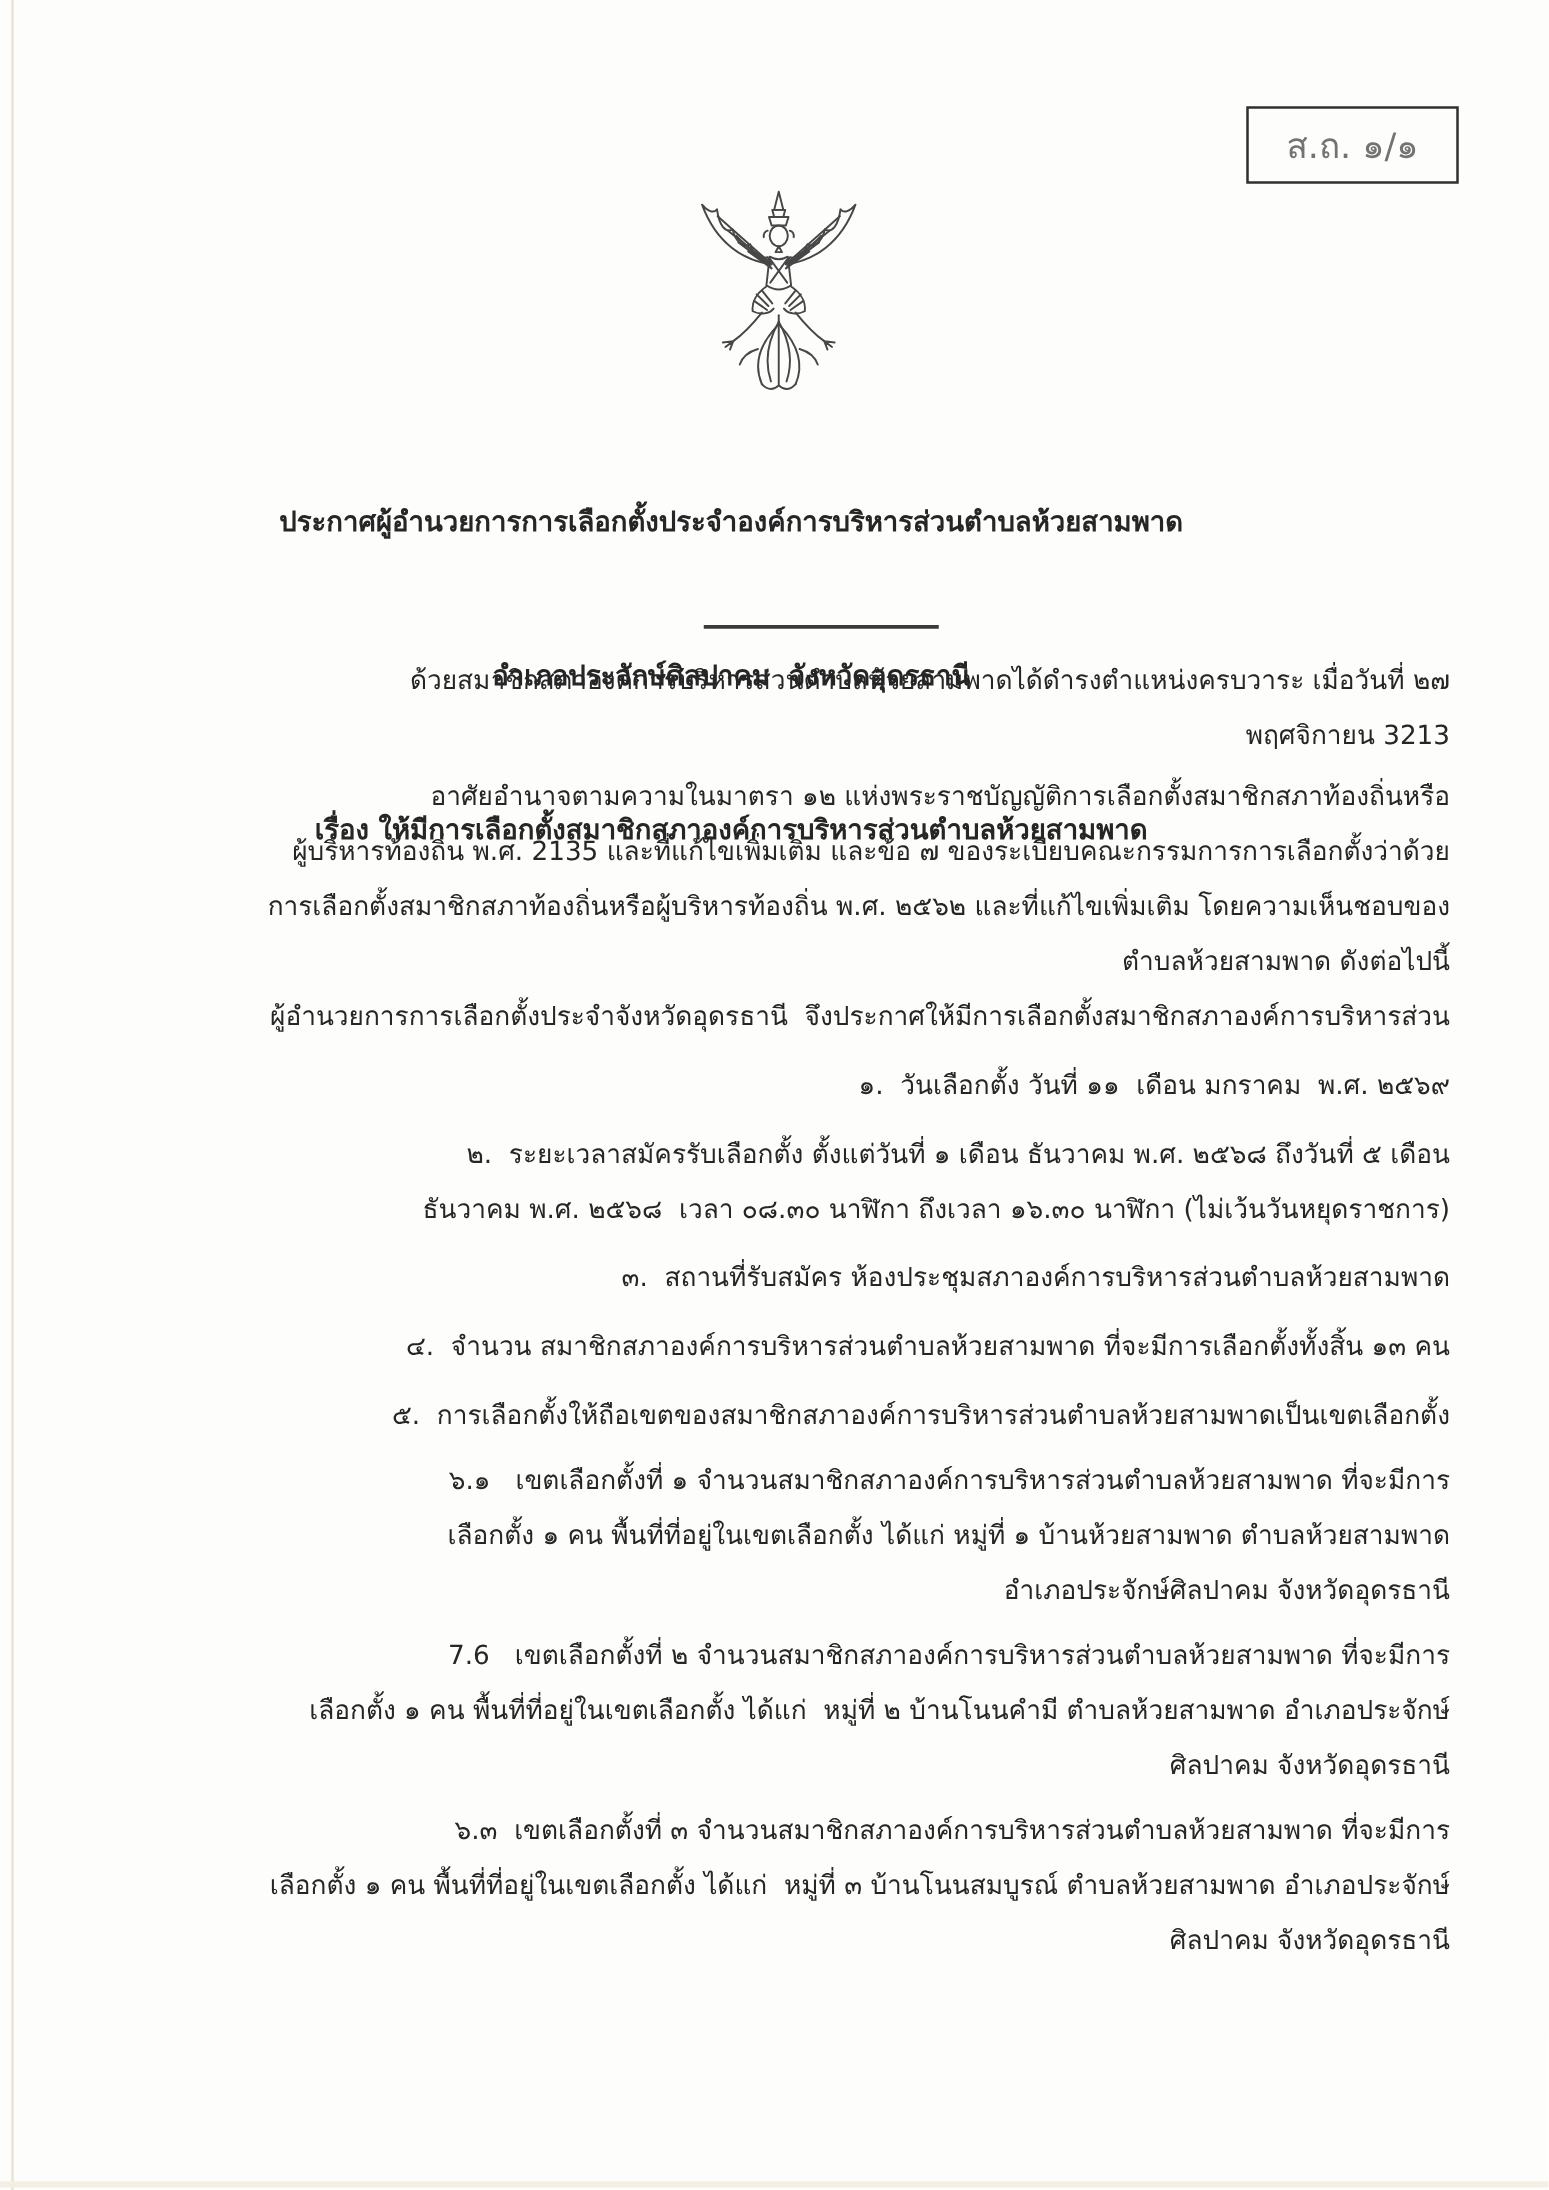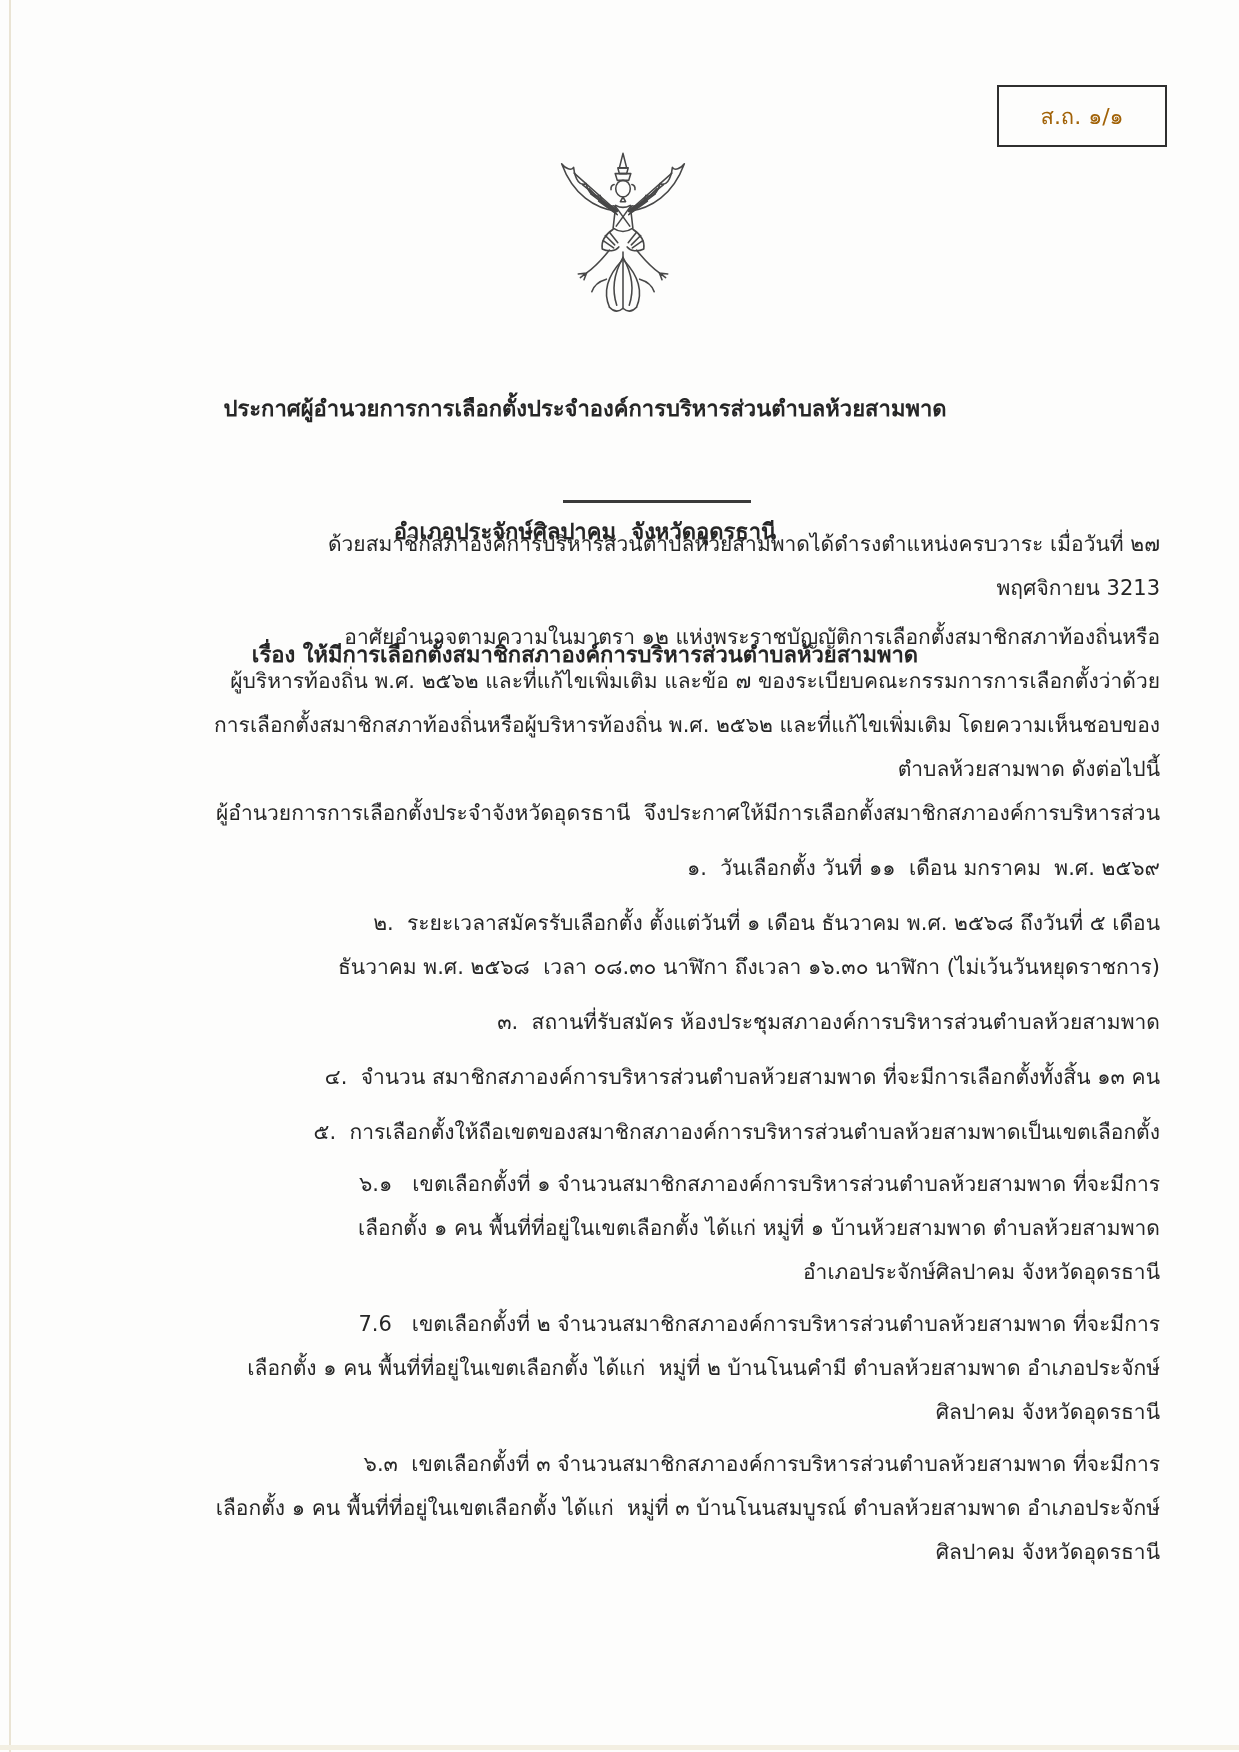--- a/index.html
+++ b/index.html
@@ -16,29 +16,29 @@
     background:#eae4d4;
   }
   .edge-bottom {
     position:absolute; left:0; bottom:2px; width:1239px; height:5px;
     background:#f3efe2;
   }
   .form-code-box {
     position:absolute; left:997px; top:85px; width:170px; height:62px;
     border:2px solid #2f2f2f;
     display:flex; align-items:center; justify-content:center;
-    font-size:22px; color:#a16207;
+    font-size:28px; color:#737373;
     box-sizing:border-box;
   }
   .emblem {
     position:absolute; left:545px; top:150px; width:156px; height:172px;
   }
   .emblem svg { width:100%; height:100%; }
   .title-block {
-    position:absolute; top:306px; left:0; width:1170px;
+    position:absolute; top:316px; left:0; width:1170px;
     text-align:center;
     font-weight:bold; font-size:22px; line-height:41px;
     white-space:pre;
   }
   .divider {
     position:absolute; top:500px; left:563px; width:188px; height:3px;
     background:#3a3a3a;
   }
   .doc-body {
     position:absolute; top:522px; left:100px; width:1060px;
@@ -123,21 +123,21 @@
 
   <div class="divider"></div>
 
   <div class="doc-body" id="doc-body">
       <div class="blk b-paragraph">
         <div class="line ind-para">ด้วยสมาชิกสภาองค์การบริหารส่วนตำบลห้วยสามพาดได้ดำรงตำแหน่งครบวาระ เมื่อวันที่ ๒๗</div>
         <div class="line ind-none">พฤศจิกายน 3213</div>
       </div>
       <div class="blk b-paragraph">
         <div class="line ind-para">อาศัยอำนาจตามความในมาตรา ๑๒ แห่งพระราชบัญญัติการเลือกตั้งสมาชิกสภาท้องถิ่นหรือ</div>
-        <div class="line ind-none">ผู้บริหารท้องถิ่น พ.ศ. ๒๕๖๒ และที่แก้ไขเพิ่มเติม และข้อ ๗ ของระเบียบคณะกรรมการการเลือกตั้งว่าด้วย</div>
+        <div class="line ind-none">ผู้บริหารท้องถิ่น พ.ศ. 2135 และที่แก้ไขเพิ่มเติม และข้อ ๗ ของระเบียบคณะกรรมการการเลือกตั้งว่าด้วย</div>
         <div class="line ind-none">การเลือกตั้งสมาชิกสภาท้องถิ่นหรือผู้บริหารท้องถิ่น พ.ศ. ๒๕๖๒ และที่แก้ไขเพิ่มเติม โดยความเห็นชอบของ</div>
         <div class="line ind-none">ตำบลห้วยสามพาด ดังต่อไปนี้</div>
         <div class="line ind-none">ผู้อำนวยการการเลือกตั้งประจำจังหวัดอุดรธานี  จึงประกาศให้มีการเลือกตั้งสมาชิกสภาองค์การบริหารส่วน</div>
       </div>
       <div class="blk b-item">
         <div class="line ind-item">๑.  วันเลือกตั้ง วันที่ ๑๑  เดือน มกราคม  พ.ศ. ๒๕๖๙</div>
       </div>
       <div class="blk b-item">
         <div class="line ind-item">๒.  ระยะเวลาสมัครรับเลือกตั้ง ตั้งแต่วันที่ ๑ เดือน ธันวาคม พ.ศ. ๒๕๖๘ ถึงวันที่ ๕ เดือน</div>
         <div class="line ind-none">ธันวาคม พ.ศ. ๒๕๖๘  เวลา ๐๘.๓๐ นาฬิกา ถึงเวลา ๑๖.๓๐ นาฬิกา (ไม่เว้นวันหยุดราชการ)</div>

